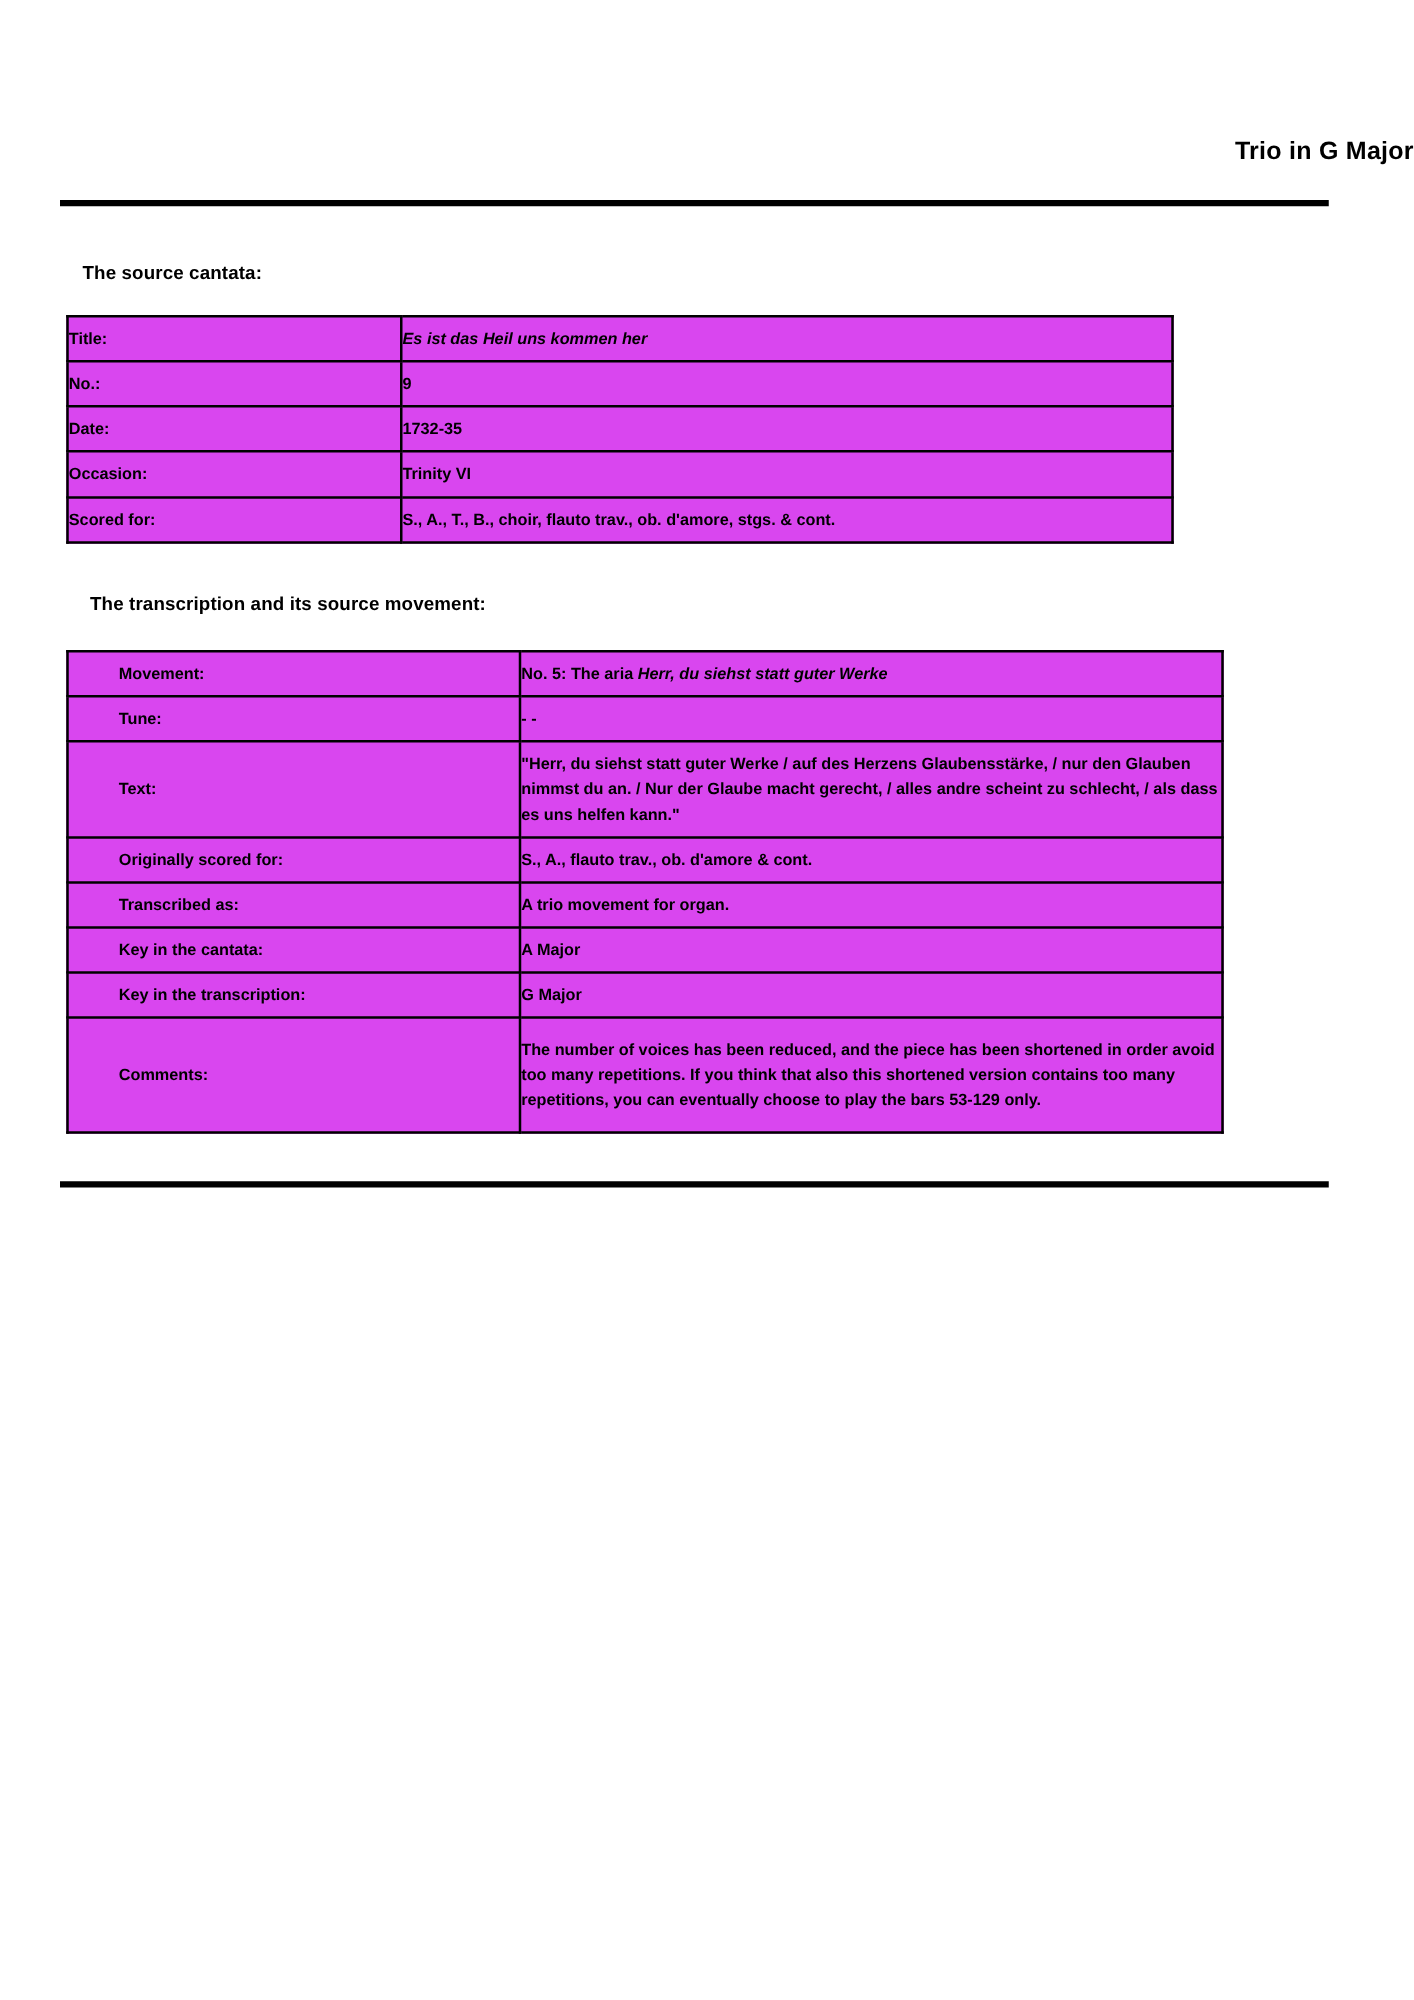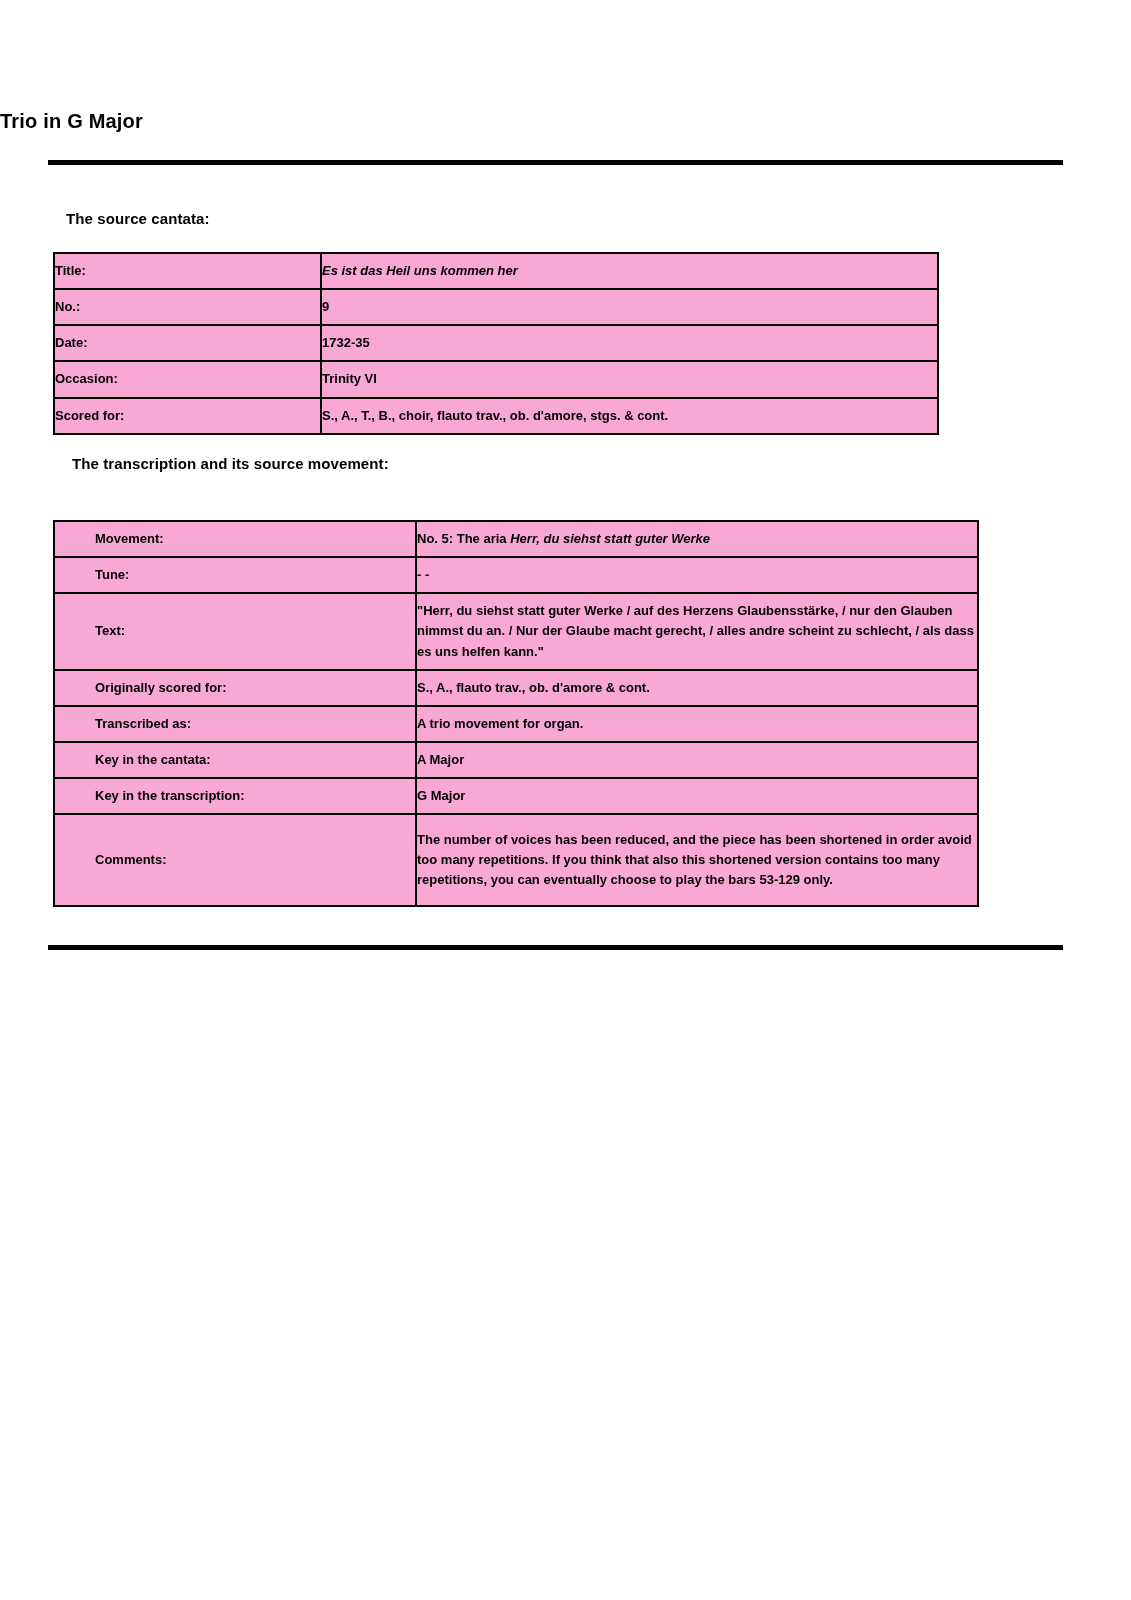--- a/index.html
+++ b/index.html
@@ -23,21 +23,21 @@
     width: 1131px;
     height: 1600px;
   }
 
   
   .doc-title {
     position: absolute;
     left: 0;
     top: 110px;
     width: 1131px;
-    text-align: left;
+    text-align: right;
     font-size: 20px;
     font-weight: bold;
     letter-spacing: 0.2px;
   }
 
   
   .rule {
     position: absolute;
     left: 48px;
     width: 1015px;
@@ -48,28 +48,28 @@
   .rule-bottom { top: 945px; }
 
   
   .section-heading {
     position: absolute;
     font-size: 15px;
     font-weight: bold;
     letter-spacing: 0.1px;
   }
   .heading-source { left: 66px; top: 210px; }
-  .heading-transcription { left: 72px; top: 455px; }
+  .heading-transcription { left: 72px; top: 475px; }
 
   
   table.info-table {
     position: absolute;
     border-collapse: collapse;
     table-layout: fixed;
-    background: #f9a8d4;
+    background: #d946ef;
   }
   table.info-table td {
     border: 2.5px solid #000000;
     font-size: 13px;
     font-weight: bold;
     vertical-align: middle;
     padding: 7px 0 7px 0;
     line-height: 1.55;
   }
   td.label-cell {

